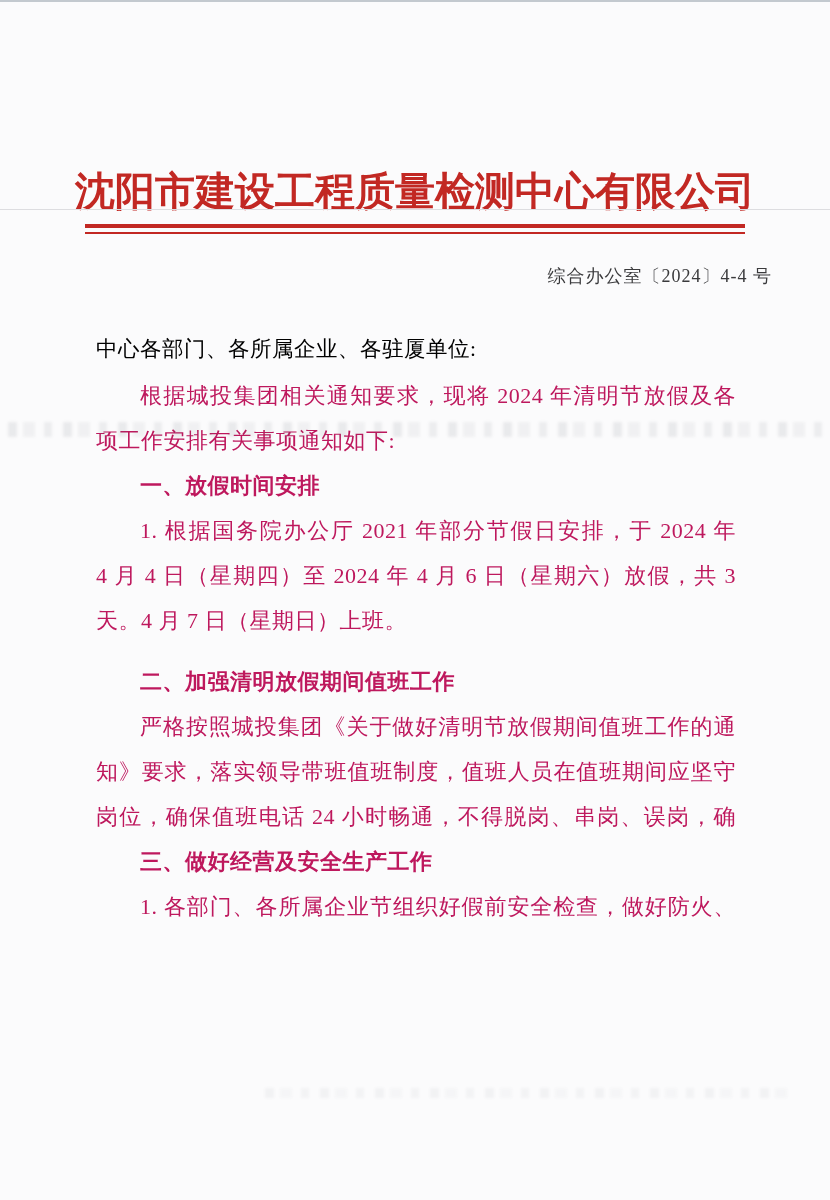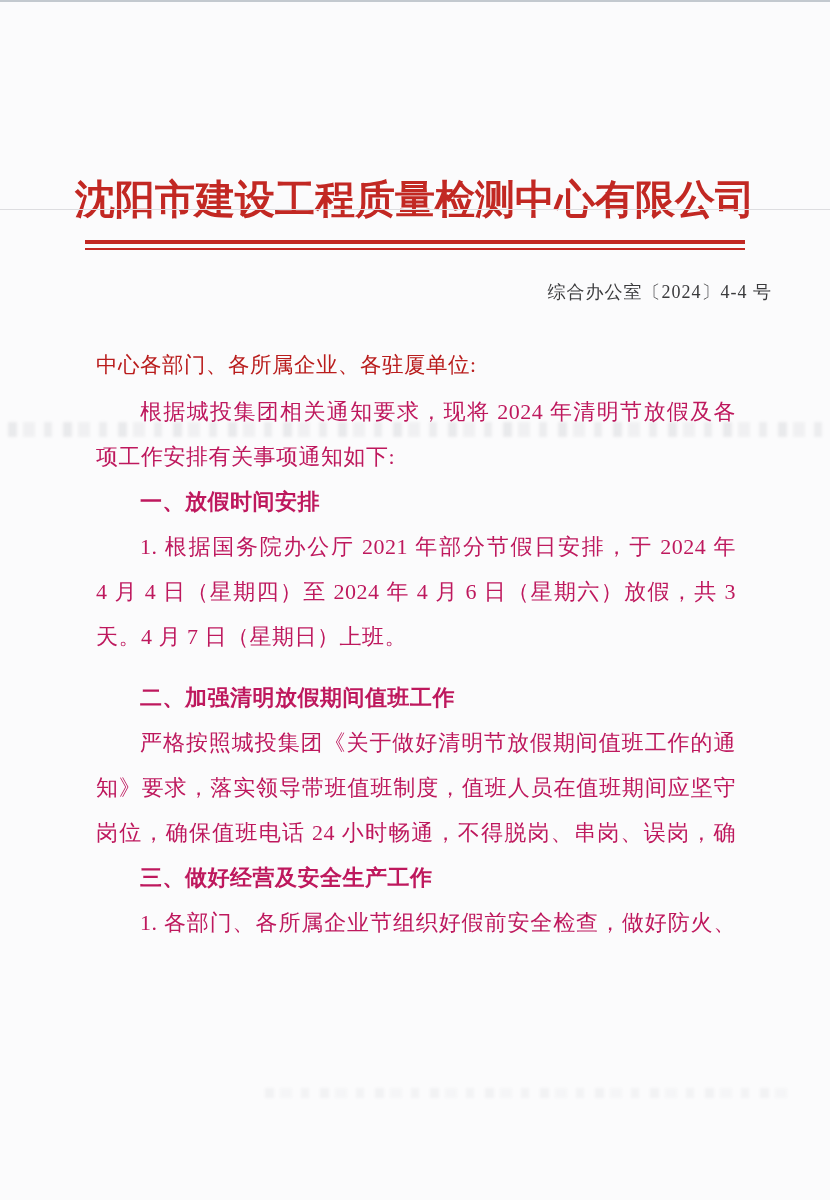--- a/index.html
+++ b/index.html
@@ -35,21 +35,21 @@
       rgba(88,94,104,0.17) 36px 44px, rgba(0,0,0,0) 44px 55px);
   }
   .ghost-band.bottom {
     top: 1086px; left: 265px;
     width: 530px; height: 10px;
     opacity: 0.30;
   }
 
   
   .org-name {
-    margin: 16px;
+    margin: 8px;
     padding-top: 158px;
     text-align: center;
     font-size: 40px;
     line-height: 1.2;
     font-weight: 700;
     letter-spacing: 0px;
     color: #c22823;
     white-space: nowrap;
   }
   .rule {
@@ -80,21 +80,21 @@
 
   
   .content {
     padding: 0 94px 0 96px;
   }
   .salutation {
     margin: 46px 0 0 0;
     font-size: 21.5px;
     line-height: 30px;
     letter-spacing: 0.5px;
-    color: #b91c1c;
+    color: #000000;
   }
   .body-text { margin-top: 9px; }
   .body-text p {
     margin: 0;
     font-size: 22px;
     line-height: 45px;
     letter-spacing: 0.5px;
     color: #be185d;
   }
   .indent { text-indent: 44px; }

